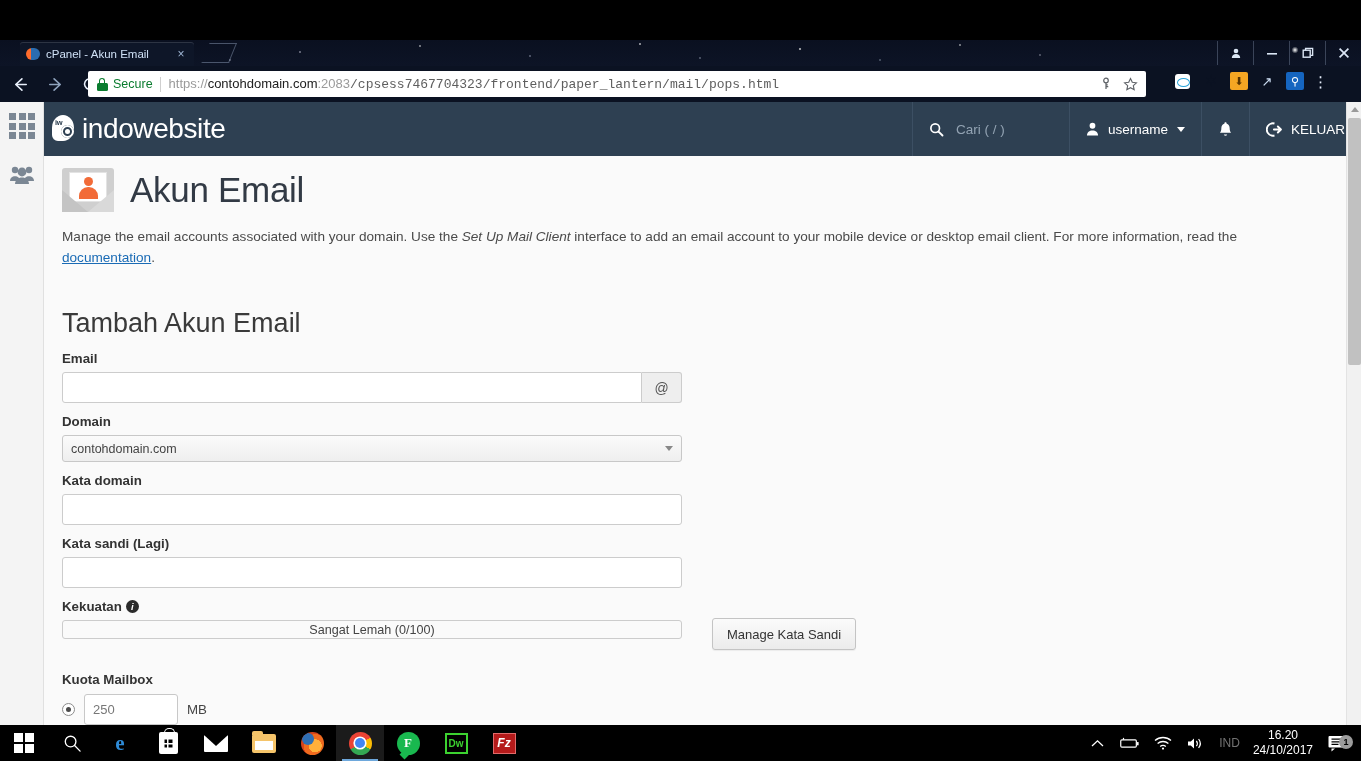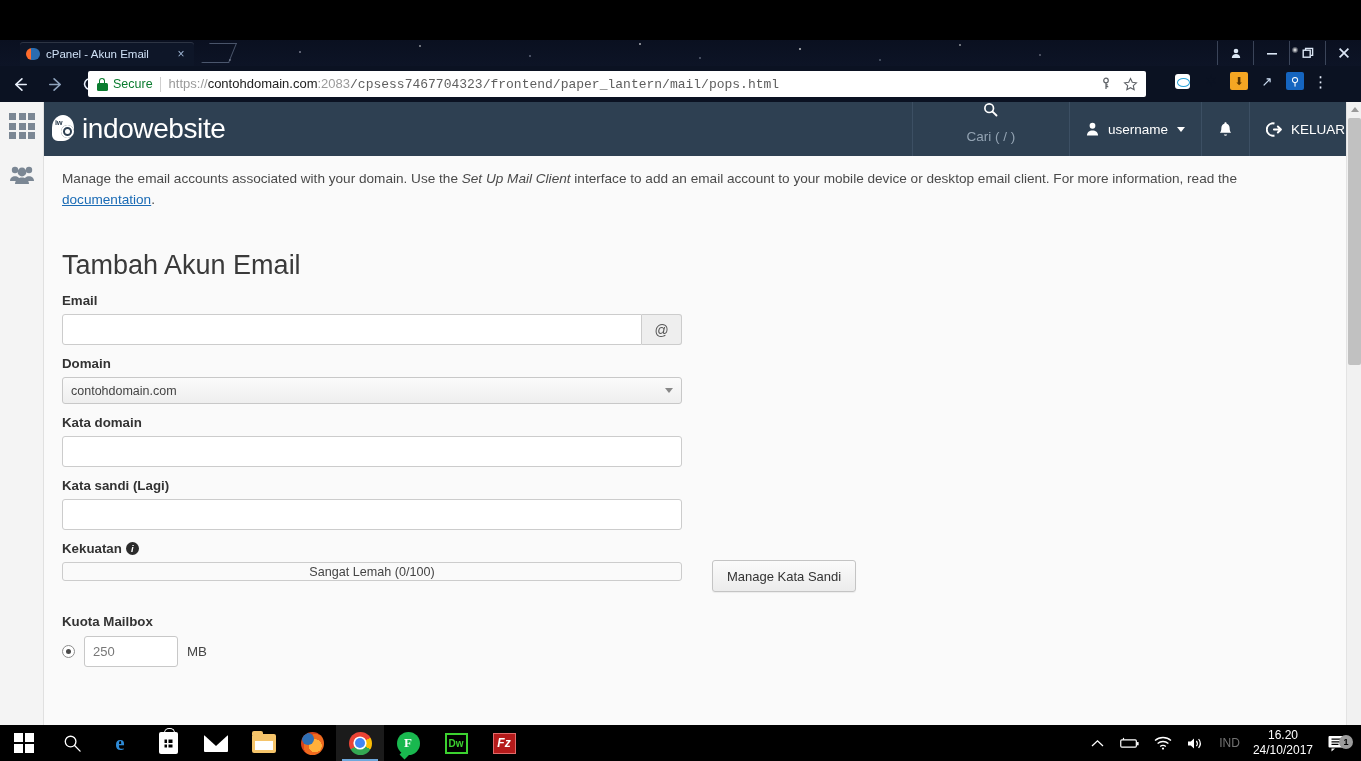--- a/index.html
+++ b/index.html
@@ -173,21 +173,21 @@
     content: ""; position: absolute; left: 4px; top: 4px; width: 5px; height: 5px;
     background: #fff; border-radius: 50%;
   }
   .brand-txt { color: #fff; font-size: 28px; letter-spacing: -0.4px; font-weight: 500; }
 
   .hdr-right { margin-left: auto; display: flex; align-items: stretch; height: 54px; }
   .hdr-cell {
     display: flex; align-items: center; gap: 9px; padding: 0 16px;
     border-left: 1px solid #3c4f63; color: #fff; font-size: 13.5px; cursor: pointer;
   }
-  .hdr-cell.search { width: 157px; gap: 12px; flex-direction: column; }
+  .hdr-cell.search { width: 157px; gap: 12px; }
   .search-ph { color: #93a3b3; font-size: 13.5px; }
   .caret-dn {
     width: 0; height: 0; border-left: 4.5px solid transparent; border-right: 4.5px solid transparent;
     border-top: 5px solid #fff;
   }
 
   
   .content {
     position: absolute; left: 44px; top: 54px; right: 15px; bottom: 0;
     background: #fafafa; padding: 12px 18px 0 18px; overflow: hidden;
@@ -586,20 +586,31 @@
             <svg width="16" height="15" viewBox="0 0 17 16">
                 <path d="M9 1.6A6.6 6.6 0 1 0 9 14.4" fill="none" stroke="#fff" stroke-width="2"></path>
                 <path d="M8.4 8h7.2M12.6 4.8L15.9 8l-3.3 3.2" fill="none" stroke="#fff" stroke-width="2" stroke-linecap="round" stroke-linejoin="round"></path>
               </svg>
             <span>KELUAR</span>
           </div>
         </div>
       </div>
 
       <div class="content">
+        <div class="page-head">
+          <span class="env">
+            <span class="env-back"></span>
+            <span class="env-card"></span>
+            <span class="person-head"></span>
+            <span class="person-body"></span>
+            <span class="env-lowleft"></span>
+            <span class="env-lowright"></span>
+          </span>
+          <h1 class="page-title">Akun Email</h1>
+        </div>
 
         <p class="desc"><span>Manage the email accounts associated with your domain. Use the </span><i>Set Up Mail Client</i><span> interface to add an email account to your mobile device or desktop email client. For more information, read the </span><a href="#">documentation</a><span>.</span></p>
 
         <h2 class="section-title">Tambah Akun Email</h2>
 
         <div class="field">
           <label class="flabel">Email</label>
           <div class="input-group">
             <input class="inp" type="text" value="" style="">
             <span class="addon">@</span>

